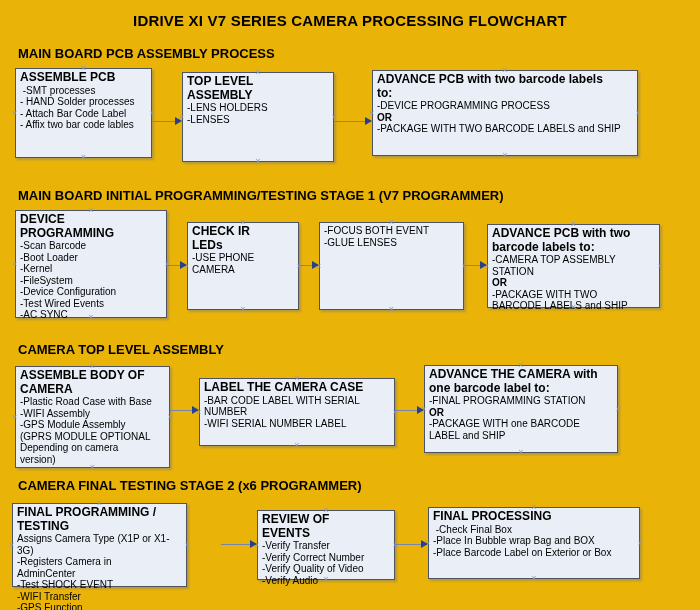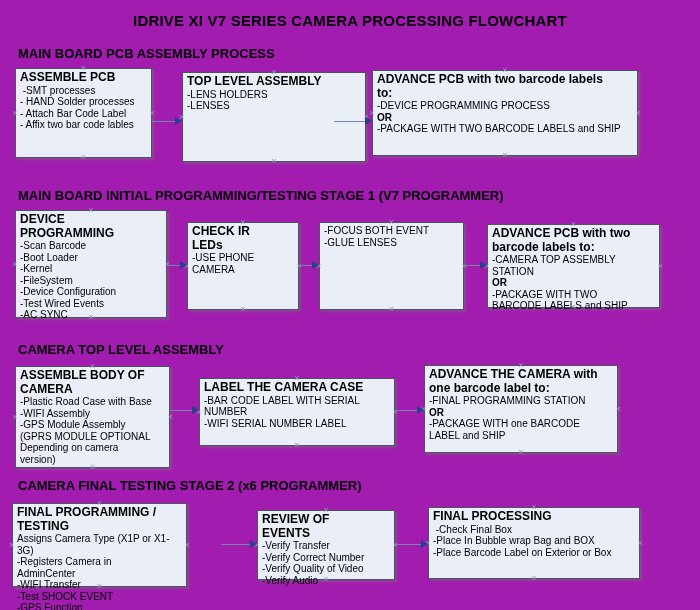--- a/index.html
+++ b/index.html
@@ -1,17 +1,17 @@
 <!DOCTYPE html>
 <html><head>
 <meta charset="utf-8">
 <style>
   html,body{margin:0;padding:0;background:#ffffff;}
   #canvas{
-    position:relative;width:700px;height:610px;background:#a21caf;
+    position:relative;width:700px;height:610px;background:#eab308;
     font-family:"Liberation Sans","DejaVu Sans",sans-serif;color:#000;
     overflow:hidden;
   }
   .page-title{
     position:absolute;top:12px;left:0;width:700px;text-align:center;
     font-size:15px;font-weight:bold;letter-spacing:.2px;
   }
   .sec-heading{
     position:absolute;left:18px;font-size:13px;font-weight:bold;white-space:nowrap;
   }
@@ -55,21 +55,21 @@
     <div class="box-item"> -SMT processes</div>
     <div class="box-item">- HAND Solder processes</div>
     <div class="box-item">- Attach Bar Code Label</div>
     <div class="box-item">- Affix two bar code lables</div>
   <span class="handle h-top">×</span>
       <span class="handle h-bottom">×</span>
       <span class="handle h-left">×</span>
       <span class="handle h-right">×</span>
     </div>
 
-  <div class="box" style="left:182px;top:72px;width:184px;height:90px">
+  <div class="box" style="left:182px;top:72px;width:152px;height:90px">
     <div class="box-title">TOP LEVEL ASSEMBLY</div>
     <div class="box-item">-LENS HOLDERS</div>
     <div class="box-item">-LENSES</div>
   <span class="handle h-top">×</span>
       <span class="handle h-bottom">×</span>
       <span class="handle h-left">×</span>
       <span class="handle h-right">×</span>
     </div>
 
   <div class="box" style="left:372px;top:70px;width:266px;height:86px">
@@ -195,22 +195,22 @@
     <span class="line"></span>
     <span class="head"></span>
   </div>
 
   <div class="sec-heading" style="top:478px">CAMERA FINAL TESTING STAGE 2 (x6 PROGRAMMER)</div>
 
   <div class="box" style="left:12px;top:503px;width:175px;height:84px">
     <div class="box-title">FINAL PROGRAMMING / TESTING</div>
     <div class="box-item">Assigns Camera Type (X1P or X1-3G)</div>
     <div class="box-item">-Registers Camera in AdminCenter</div>
+    <div class="box-item">-Test SHOCK EVENT</div>
     <div class="box-item">-WIFI Transfer</div>
-    <div class="box-item">-Test SHOCK EVENT</div>
     <div class="box-item">-GPS Function</div>
     <div class="box-item">-SD Card Function</div>
   <span class="handle h-top">×</span>
       <span class="handle h-bottom">×</span>
       <span class="handle h-left">×</span>
       <span class="handle h-right">×</span>
     </div>
 
   <div class="box" style="left:257px;top:510px;width:138px;height:70px">
     <div class="box-title">REVIEW OF EVENTS</div>

